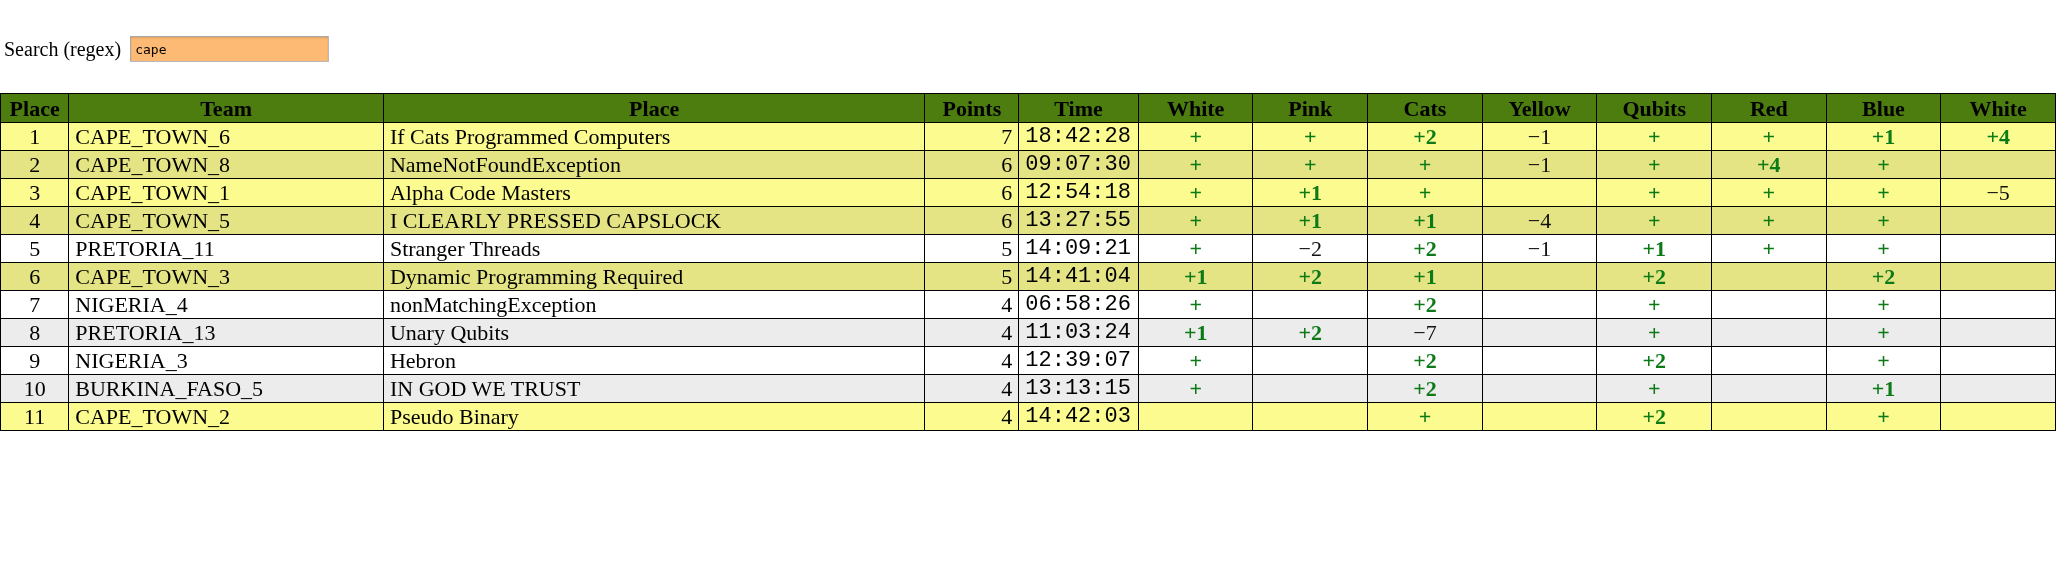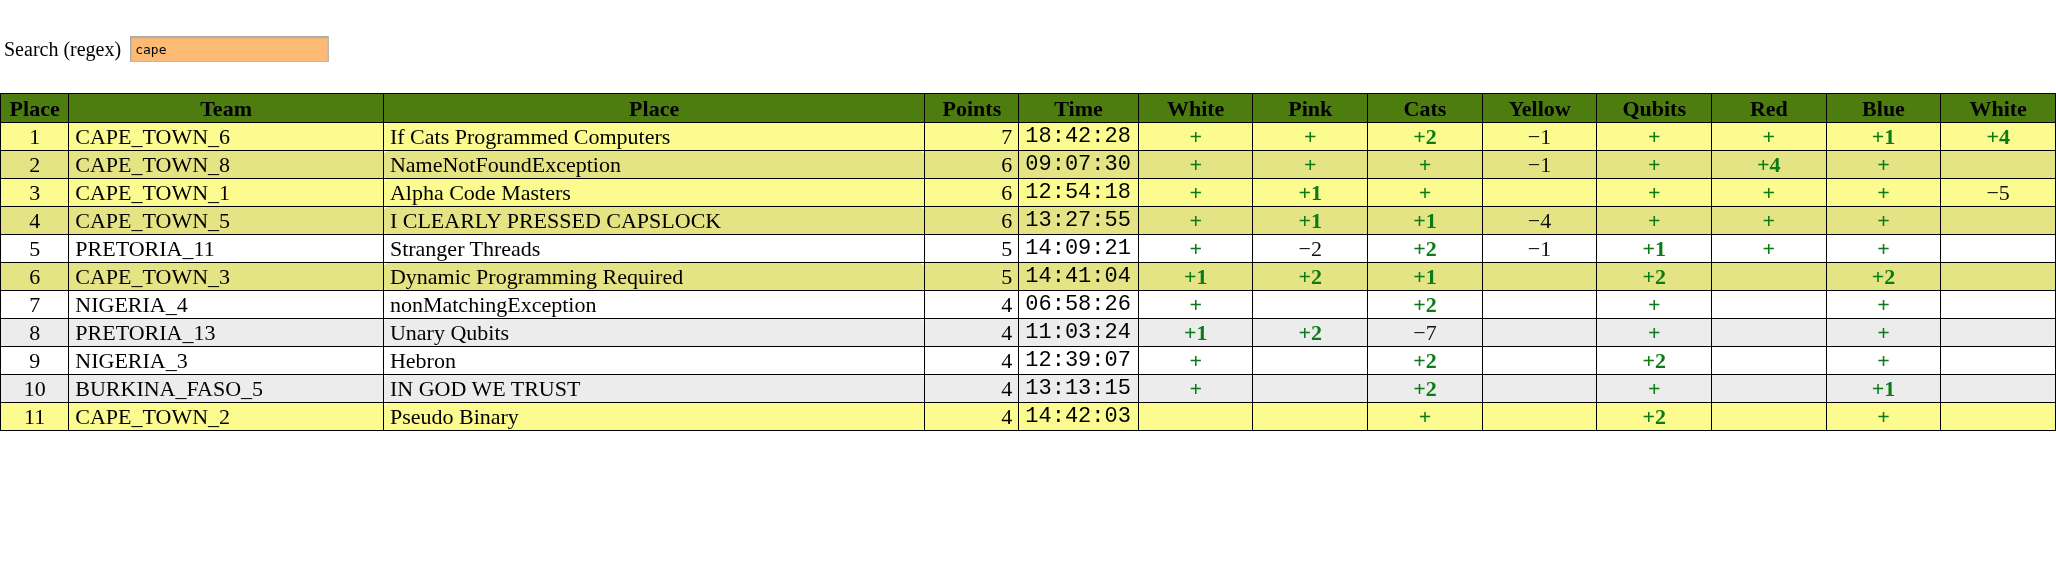--- a/index.html
+++ b/index.html
@@ -86,21 +86,21 @@
   
   .c-place  { width: 56px;  }
   .c-team   { width: 258px; }
   .c-name   { width: 444px; }
   .c-points { width: 77px;  }
   .c-time   { width: 98px;  }
   .c-score  { width: 94px;  }
 
   td.place  { text-align: center; }
   td.team   { text-align: left; font-family: Liberation Serif, serif; }
-  td.name   { text-align: left; border-radius: 6px; }
+  td.name   { text-align: left; }
   td.points { text-align: right; padding-right: 18px; }
   td.time   { text-align: left; font-family: Liberation Mono, monospace; }
   td.score  { text-align: center; font-weight: bold; }
 
   tr.row-hl-a td { background: #fbfb8f; }
   tr.row-hl-b td { background: #e4e484; }
   tr.row-n-a  td { background: #ffffff; }
   tr.row-n-b  td { background: #ececec; }
 
   .pos { color: #0d7a18; font-weight: bold; }

